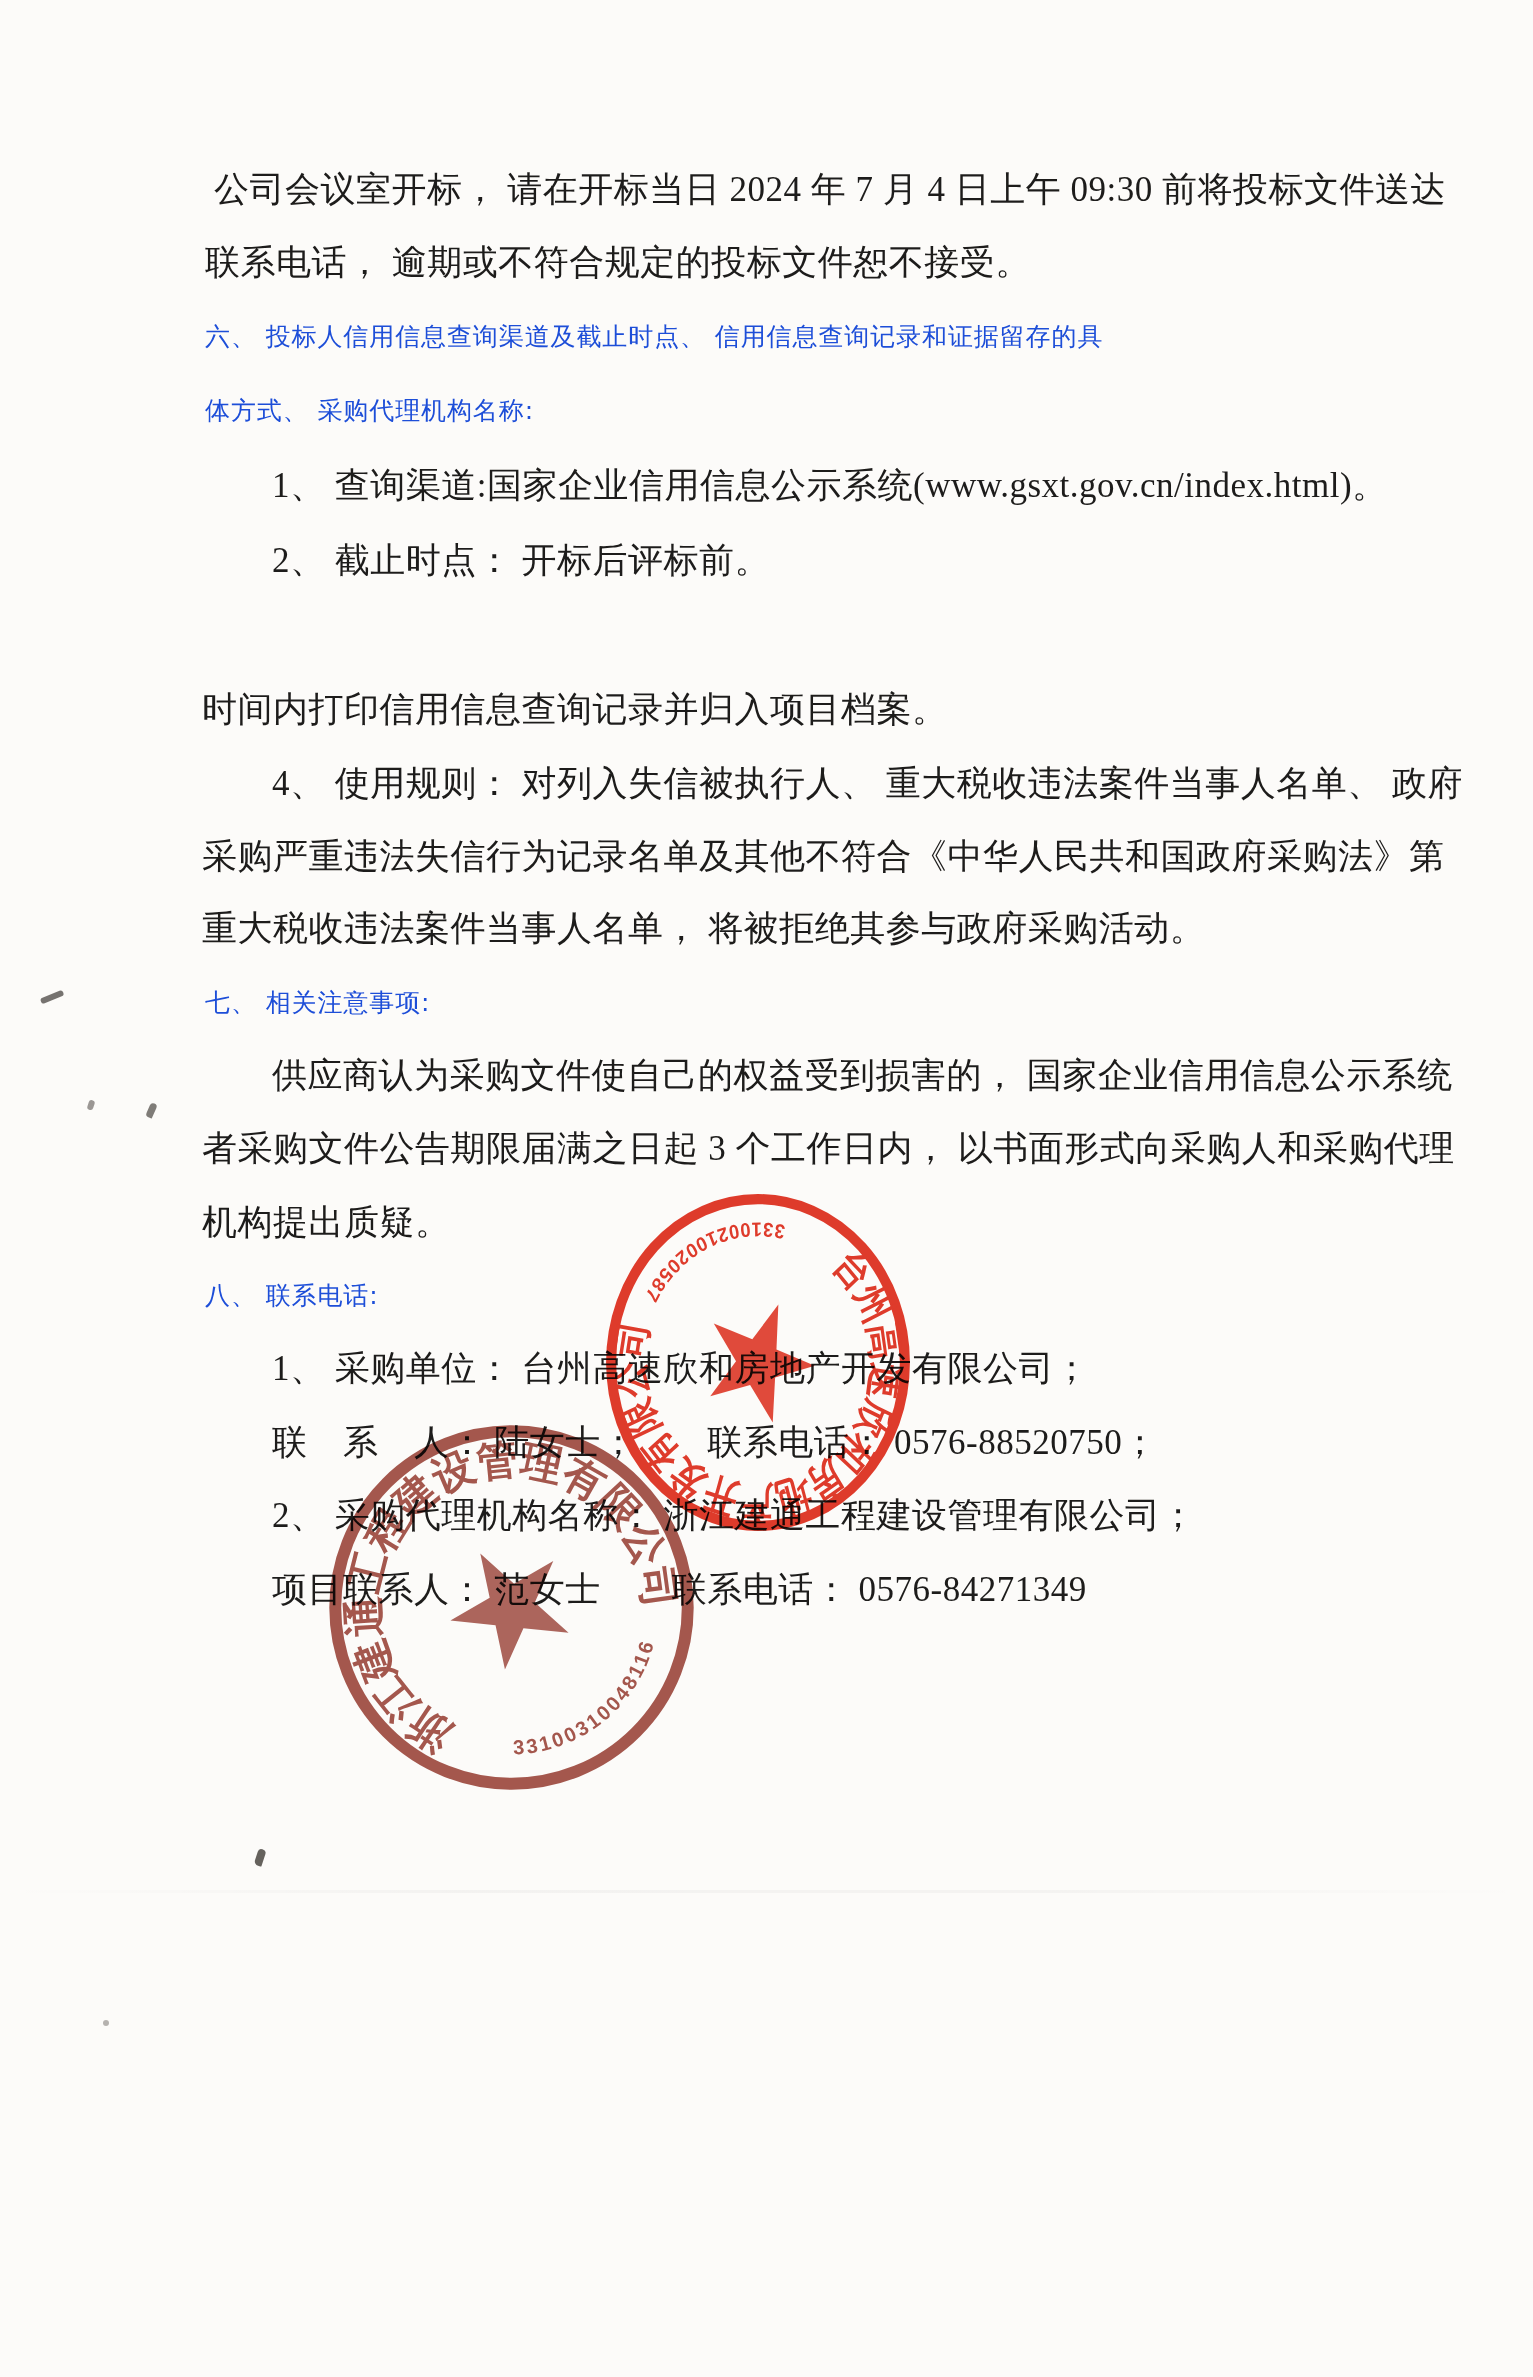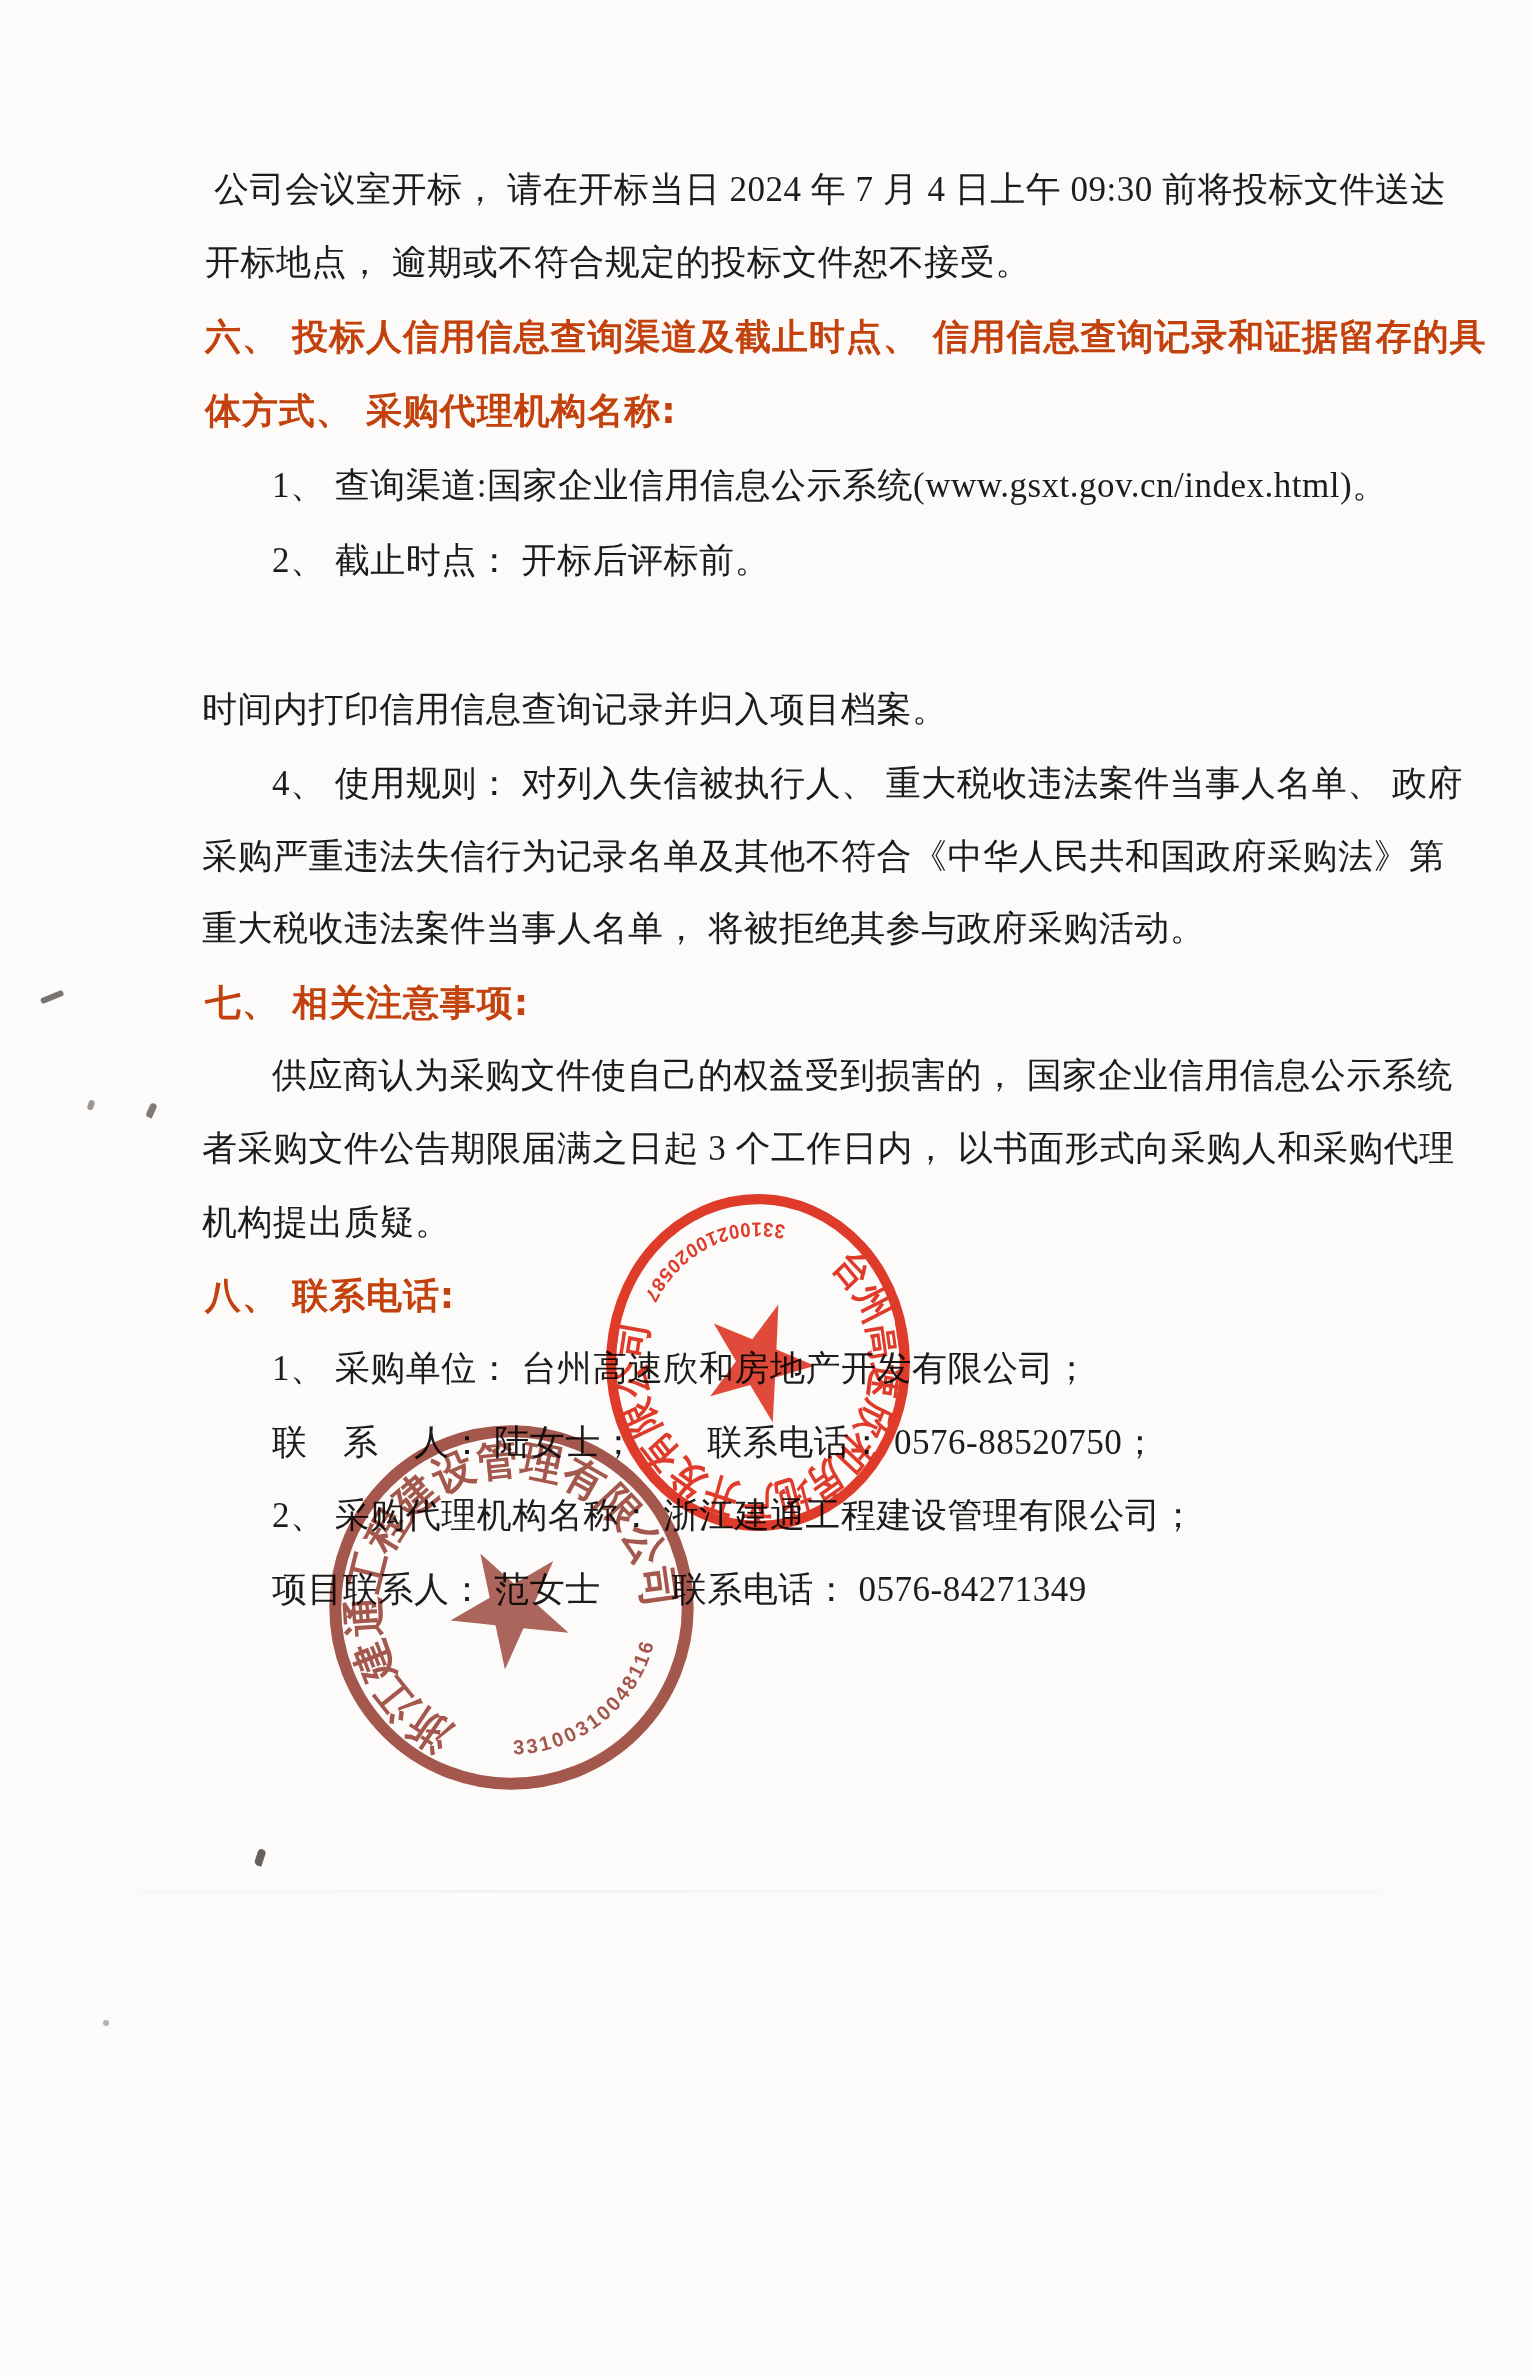--- a/index.html
+++ b/index.html
@@ -11,39 +11,39 @@
   }
   .page{position:absolute;left:0;top:0;width:1534px;height:2377px;background:#fcfbf9;}
   .ln{
     position:absolute;
     font-size:35px;line-height:44px;color:#1d1c1b;
     white-space:pre;letter-spacing:0.5px;
     font-family:"Liberation Serif","DejaVu Serif",serif;
   }
   .hd{
     font-family:"DejaVu Sans","Liberation Sans",sans-serif;
-    font-weight:700;font-size:36px;color:#c2410c;letter-spacing:0.9px;
+    font-weight:400;font-size:25px;color:#1d4ed8;letter-spacing:0.9px;
   }
   .stamp{position:absolute;mix-blend-mode:multiply;}
   .stamp svg{display:block;}
   .seal-name{font-family:"Liberation Serif","DejaVu Serif",serif;font-weight:700;}
   .seal-num{font-family:"Liberation Sans","DejaVu Sans",sans-serif;font-weight:700;}
   .artifact{position:absolute;background:#4a4642;}
   .fold-line{
     position:absolute;left:0;top:1890px;width:1534px;height:2.8px;
     background:linear-gradient(90deg, rgba(0,0,0,0.00), rgba(0,0,0,0.035) 30%, rgba(0,0,0,0.03) 70%, rgba(0,0,0,0.00));
   }
 </style>
 </head>
 <body>
 
 <div class="page">
 
   <div class="ln" style="left:214px;top:168px">公司会议室开标， 请在开标当日 2024 年 7 月 4 日上午 09:30 前将投标文件送达</div>
-  <div class="ln" style="left:205px;top:241px">开标地点， 逾期或不符合规定的投标文件恕不接受。</div>
+  <div class="ln" style="left:205px;top:241px">联系电话， 逾期或不符合规定的投标文件恕不接受。</div>
   <div class="ln hd" style="left:205px;top:315px">六、 投标人信用信息查询渠道及截止时点、 信用信息查询记录和证据留存的具</div>
   <div class="ln hd" style="left:205px;top:389px">体方式、 采购代理机构名称:</div>
   <div class="ln" style="left:272px;top:464px">1、 查询渠道:国家企业信用信息公示系统(www.gsxt.gov.cn/index.html)。</div>
   <div class="ln" style="left:272px;top:539px">2、 截止时点： 开标后评标前。</div>
   <div class="ln" style="left:202px;top:688px">时间内打印信用信息查询记录并归入项目档案。</div>
   <div class="ln" style="left:272px;top:762px">4、 使用规则： 对列入失信被执行人、 重大税收违法案件当事人名单、 政府</div>
   <div class="ln" style="left:202px;top:835px">采购严重违法失信行为记录名单及其他不符合《中华人民共和国政府采购法》第</div>
   <div class="ln" style="left:202px;top:907px">重大税收违法案件当事人名单， 将被拒绝其参与政府采购活动。</div>
   <div class="ln hd" style="left:205px;top:981px">七、 相关注意事项:</div>
   <div class="ln" style="left:272px;top:1054px">供应商认为采购文件使自己的权益受到损害的， 国家企业信用信息公示系统</div>

